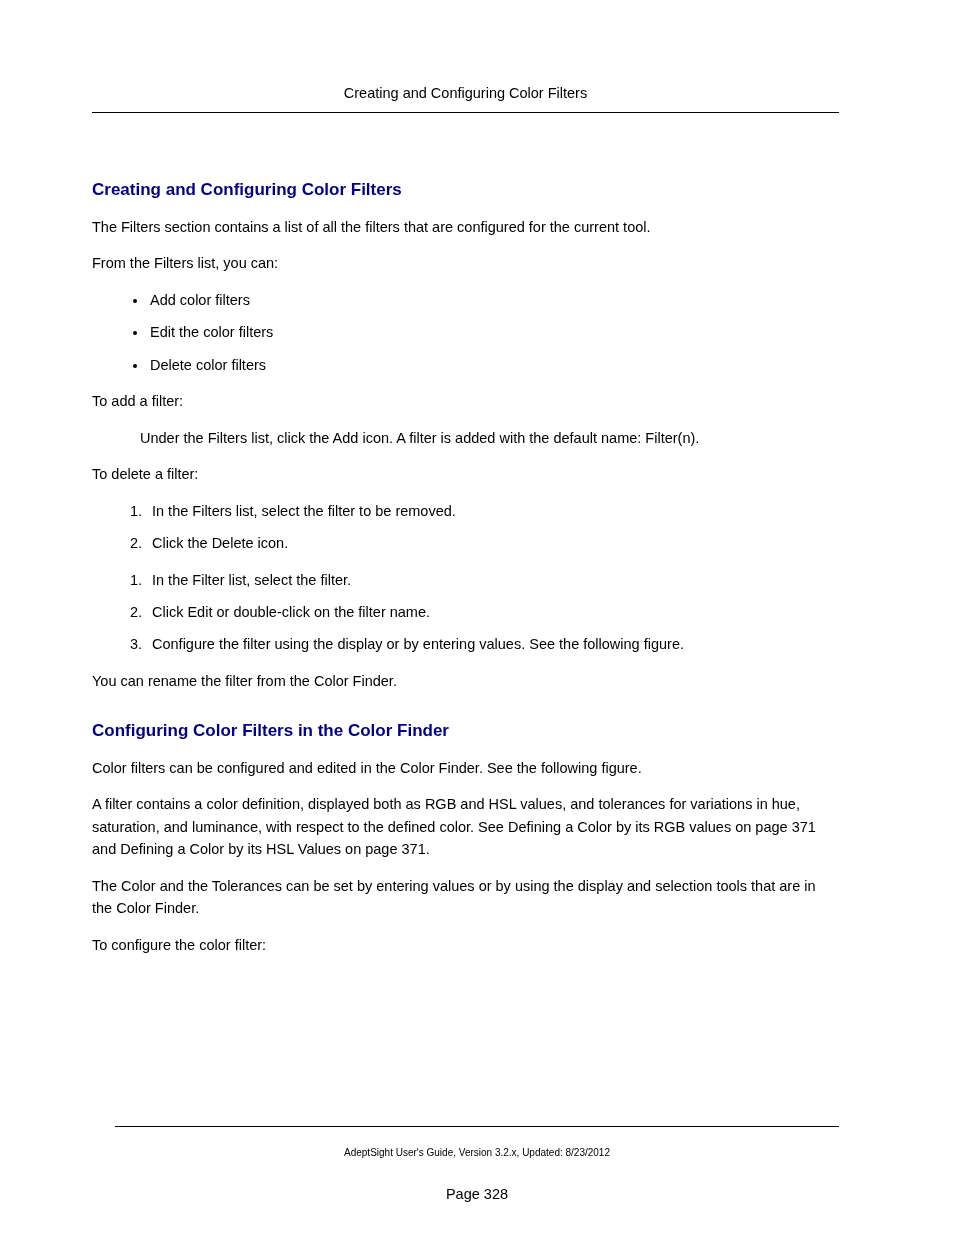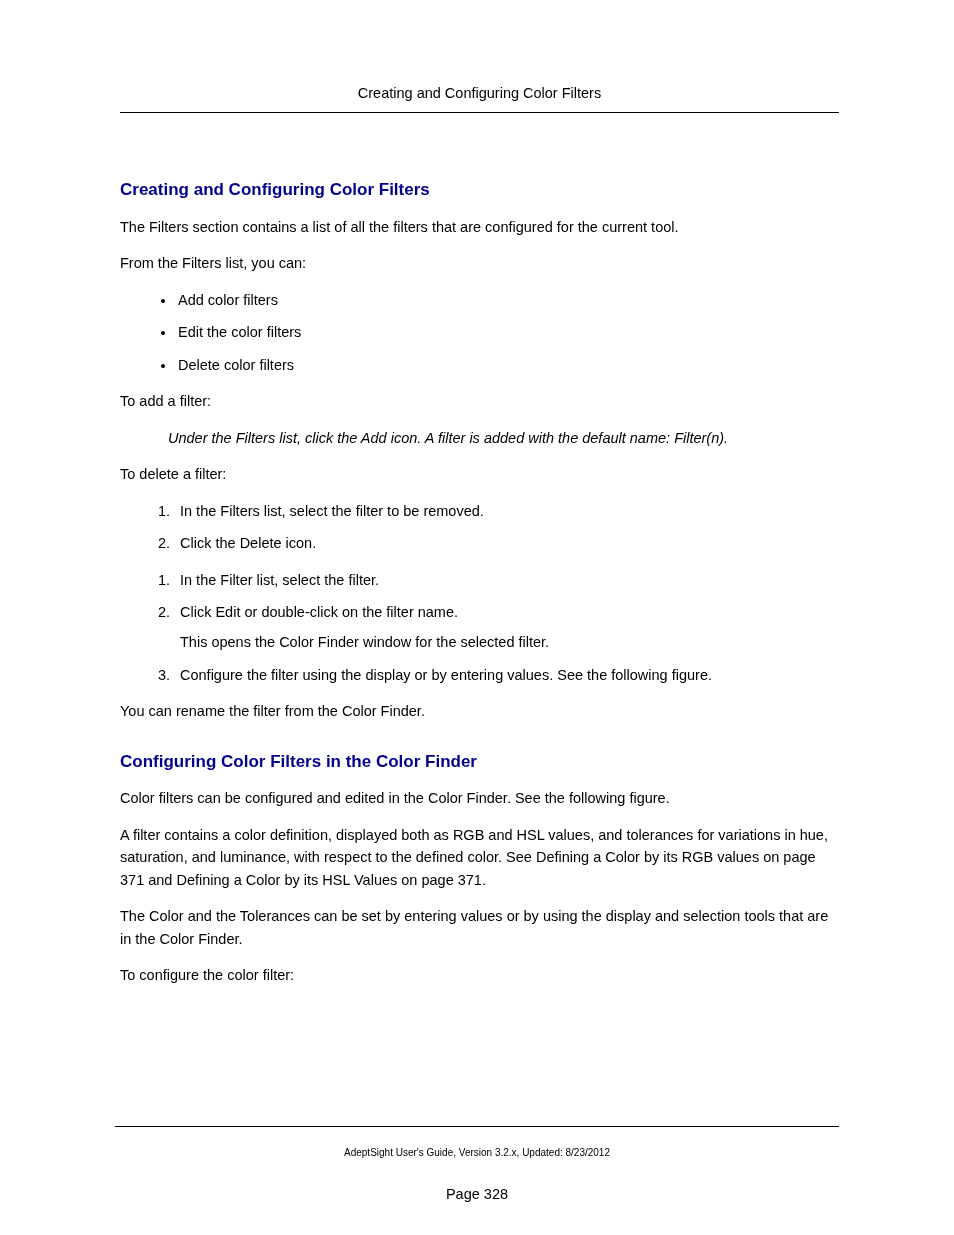--- a/index.html
+++ b/index.html
@@ -9,21 +9,21 @@
     font-size: 14.5px;
     color: #000;
     background: #fff;
     line-height: 1.55;
   }
   .page {
     width: 954px;
     height: 1235px;
     position: relative;
     box-sizing: border-box;
-    padding: 82px 115px 0 120px;
+    padding: 82px 115px 0 92px;
   }
   .running-header {
     text-align: center;
     font-size: 14.5px;
     margin-bottom: 8px;
   }
   .top-rule {
     border: none;
     border-top: 1px solid #000;
     margin: 0 0 64px 0;
@@ -62,21 +62,20 @@
     margin-bottom: 10px;
   }
   ol.steps li:last-child {
     margin-bottom: 0;
   }
   ol.steps li p {
     margin: 8px 0 0 0;
   }
   .indent-block {
     margin: 0 0 14px 48px;
-    font-style: italic;
   }
   .footer {
     position: absolute;
     left: 115px;
     right: 115px;
     bottom: 30px;
     text-align: center;
   }
   .bottom-rule {
     border: none;
@@ -116,21 +115,20 @@
   <p>To delete a filter:</p>
   <ol class="steps">
     <li>In the Filters list, select the filter to be removed.</li>
     <li>Click the Delete icon.</li>
   </ol>
 
   <ol class="steps">
     <li>In the Filter list, select the filter.</li>
     <li>
       <span>Click Edit or double-click on the filter name.</span>
-      <p>This opens the Color Finder window for the selected filter.</p>
     </li>
     <li>Configure the filter using the display or by entering values. See the following figure.</li>
   </ol>
 
   <p>You can rename the filter from the Color Finder.</p>
 
   <h2 class="second">Configuring Color Filters in the Color Finder</h2>
 
   <p>Color filters can be configured and edited in the Color Finder. See the following figure.</p>
   <p>A filter contains a color definition, displayed both as RGB and HSL values, and tolerances for variations in hue, saturation, and luminance, with respect to the defined color. See Defining a Color by its RGB values on page 371 and Defining a Color by its HSL Values on page 371.</p>

